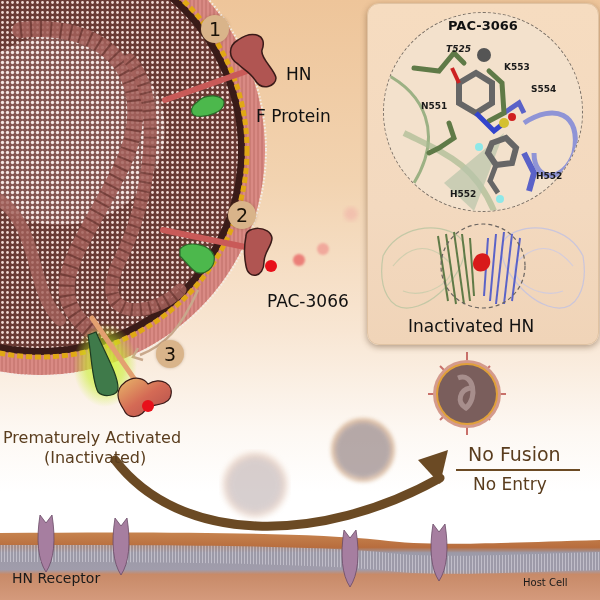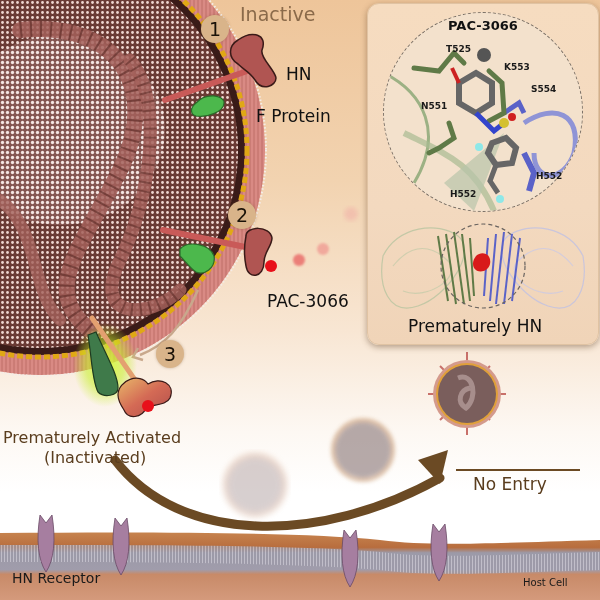--- a/index.html
+++ b/index.html
@@ -159,31 +159,31 @@
 
     <g fill="#a67ea0" stroke="#6a4a66" stroke-width="0.8">
       <path d="M40 515 L 46 523 L 52 515 C 56 540, 54 560, 46 572 C 38 560, 36 540, 40 515 Z"></path>
       <path d="M115 518 L 121 526 L 127 518 C 131 543, 129 563, 121 575 C 113 563, 111 543, 115 518 Z"></path>
       <path d="M344 530 L 350 538 L 356 530 C 360 555, 358 575, 350 587 C 342 575, 340 555, 344 530 Z"></path>
       <path d="M433 524 L 439 532 L 445 524 C 449 549, 447 569, 439 581 C 431 569, 429 549, 433 524 Z"></path>
     </g>
   </svg>
 
   <div class="step-num" style="left:201px; top:15px;">1</div>
-  <div class="label brown-text" style="left:240px; top:3px; font-size:19px; color:#8a6a4a;">Inactive</div>
   <div class="step-num" style="left:228px; top:201px;">2</div>
   <div class="step-num" style="left:156px; top:340px;">3</div>
 
   <div class="label" style="left:286px; top:64px; font-size:17px;">HN</div>
   <div class="label" style="left:232px; top:106px; font-size:17px;margin-left:24px;">F Protein</div>
   <div class="label" style="left:267px; top:291px; font-size:17px;">PAC-3066</div>
 
   <div class="label brown-text" style="left:44px; top:448px; font-size:16px;">(Inactivated)</div>
   <div class="label brown-text" style="left:3px; top:428px; font-size:16px;">Prematurely Activated</div>
 
+  <div class="label brown-text" style="left:468px; top:443px; font-size:19px;">No Fusion</div>
   <div style="position:absolute; left:456px; top:469px; width:124px; height:1.5px; background:#6b4a24;"></div>
   <div class="label brown-text" style="left:473px; top:474px; font-size:17px;">No Entry</div>
 
   <div class="label" style="left:12px; top:570px; font-size:14px; color:#1a1a1a;">HN Receptor</div>
   <div class="label" style="left:523px; top:577px; font-size:10px; color:#1a1a1a;">Host Cell</div>
 
   <div id="inset">
     <div class="circle">
       <svg width="198" height="198" viewBox="0 0 198 198">
         <path d="M0 60 C 40 80, 60 120, 30 170" fill="none" stroke="#9cb184" stroke-width="3"></path>
@@ -205,21 +205,21 @@
           <path d="M108 130 L 122 125 L 132 135 L 128 150 L 112 152 L 104 140 Z" fill="none" stroke="#666" stroke-width="6"></path>
           <path d="M112 152 L 106 168 L 114 180" fill="none" stroke="#666" stroke-width="5"></path>
           <circle cx="95" cy="134" r="4" fill="#8ee8e8"></circle>
           <circle cx="116" cy="186" r="4" fill="#8ee8e8"></circle>
           <circle cx="100" cy="42" r="7" fill="#555"></circle>
           <line x1="75" y1="70" x2="68" y2="55" stroke="#cc2222" stroke-width="4"></line>
         </g>
       </svg>
     </div>
     <div class="label" style="left:80px; top:14px; font-size:13px; font-weight:bold;">PAC-3066</div>
-    <div class="residue" style="left:78px; top:40px;">T525</div>
+    <div class="residue" style="left:78px; top:40px;font-style:italic;">T525</div>
     <div class="residue" style="left:136px; top:58px;text-align:right;">K553</div>
     <div class="residue" style="left:163px; top:80px;">S554</div>
     <div class="residue" style="left:53px; top:97px;">N551</div>
     <div class="residue" style="left:168px; top:167px;">H552</div>
     <div class="residue" style="left:82px; top:185px;">H552</div>
 
     <svg style="position:absolute; left:10px; top:212px;" width="210" height="100" viewBox="0 0 210 100">
       <g fill="none" stroke-width="1.2">
         <path d="M5 40 C 20 10, 60 5, 80 20 S 70 80, 40 90 S 0 70, 5 40 Z" stroke="#b8c4a0" opacity="0.8"></path>
         <path d="M15 50 C 35 25, 55 30, 70 45 S 50 85, 25 75" stroke="#c0caa8" opacity="0.7"></path>
@@ -236,15 +236,15 @@
       <g stroke="#5a62c8" stroke-width="2" fill="none">
         <path d="M110 22 L 106 80"></path>
           <path d="M118 18 L 112 85"></path>
           <path d="M126 16 L 118 88"></path>
           <path d="M134 18 L 126 88"></path>
           <path d="M142 22 L 134 85"></path>
       </g>
       <circle cx="105" cy="50" r="42" fill="none" stroke="#6a6460" stroke-width="1.2" stroke-dasharray="4 3"></circle>
       <path d="M98 40 C 104 34, 114 38, 112 48 C 110 56, 100 58, 96 52 C 94 48, 95 44, 98 40 Z" fill="#d81a1a"></path>
     </svg>
-    <div class="label" style="left:40px; top:312px; font-size:17px;">Prematurely HN</div>
+    <div class="label" style="left:40px; top:312px; font-size:17px;">Inactivated HN</div>
   </div>
 </div>
 
 </body></html>

